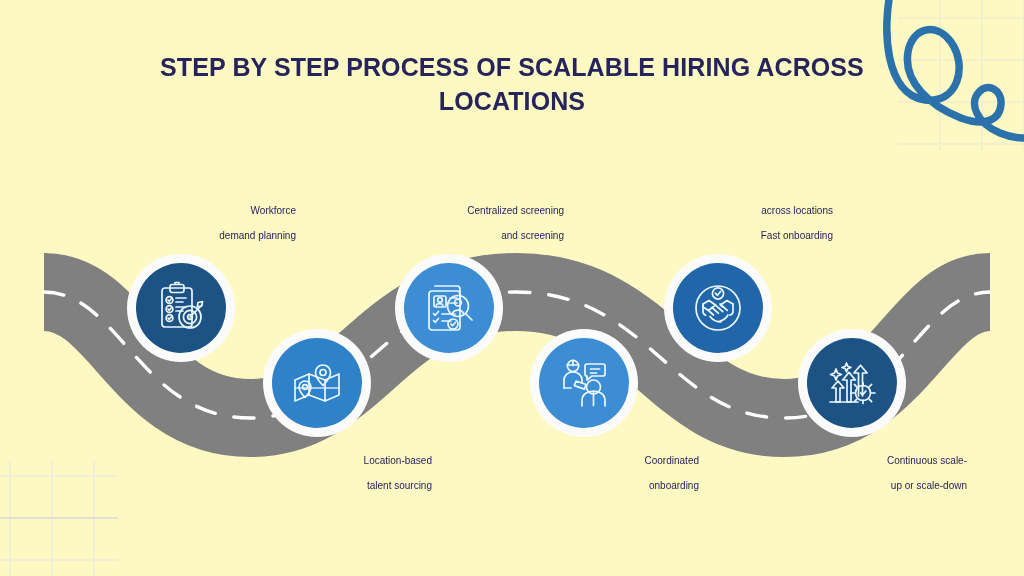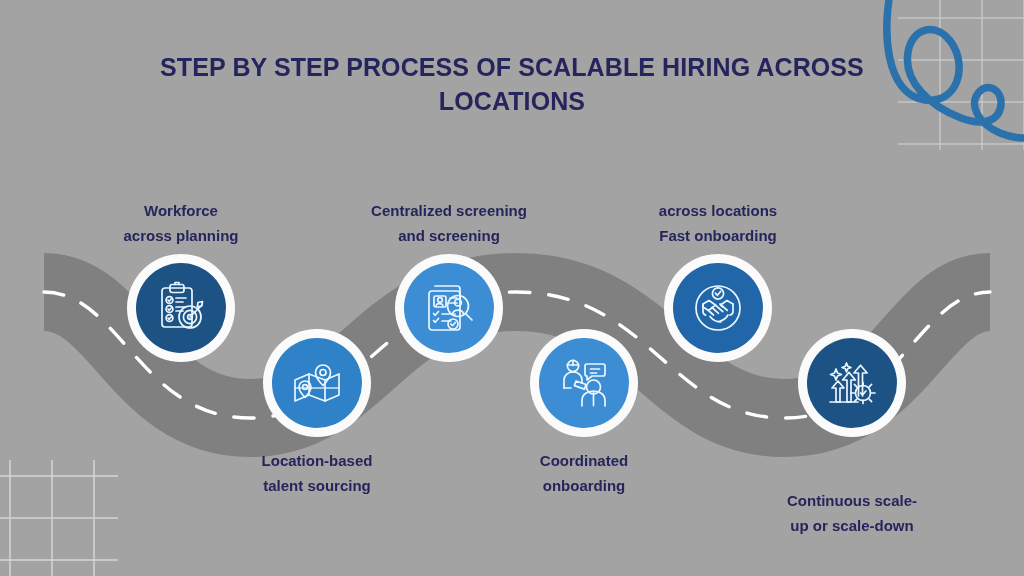--- a/index.html
+++ b/index.html
@@ -12,21 +12,21 @@
     overflow: hidden;
     background: #fbfbfb;
     font-family: "Liberation Sans", sans-serif;
     position: relative;
   }
   #stage {
     position: absolute;
     left: 0; top: 0;
     width: 1024px;
     height: 576px;
-    background: #a3a3a3;
+    background: #fef9c3;
   }
   .bg-layer {
     position: absolute;
     left: 0; top: 0;
     width: 1024px;
     height: 576px;
     pointer-events: none;
   }
   .title {
     position: absolute;
@@ -55,23 +55,23 @@
     display: flex;
     align-items: center;
     justify-content: center;
   }
   .node svg {
     display: block;
   }
   .label {
     position: absolute;
     width: 230px;
-    text-align: center;
-    font-size: 15px;
-    font-weight: bold;
+    text-align: right;
+    font-size: 10px;
+    font-weight: normal;
     line-height: 25px;
     color: #26245c;
   }
 </style>
 </head>
 <body>
 
 <div id="stage">
 
   <svg class="bg-layer" viewBox="0 0 1024 576">
@@ -134,21 +134,21 @@
               <circle cx="37" cy="37" r="6.6"></circle>
               <circle cx="37" cy="37" r="2.3"></circle>
         <path d="M37 37 L49 25"></path>
         <path d="M45 22.5 l4.6-1 -1 4.6 -4.3 .7z"></path>
       </g>
     </svg>
         </span>
       </div>
       <div class="label" style="left: 66px; top: 198px;">
         <div>Workforce</div>
-        <div>across planning</div>
+        <div>demand planning</div>
       </div>
       <div class="node" style="left: 272px; top: 338px; background: rgb(47, 130, 200);">
         <span>
     <svg width="56" height="56" viewBox="0 0 56 56">
       <g stroke="#eaf6ff" stroke-width="1.7" fill="none" stroke-linecap="round" stroke-linejoin="round">
         <path d="M6 25 L20 19 L36 25 L50 19 L50 40 L36 46 L20 40 L6 46 Z"></path>
         <path d="M20 19 v21 M36 25 v21"></path>
         <path d="M6 33 H50" opacity="0.85"></path>
         <path d="M34 10 a7.5 7.5 0 0 1 7.5 7.5 c0 5.5-7.5 13-7.5 13 s-7.5-7.5-7.5-13 A7.5 7.5 0 0 1 34 10 z"></path>
         <circle cx="34" cy="17.5" r="3"></circle>
@@ -242,19 +242,19 @@
         <path d="M12 14 l1.5 4 4 1.5 -4 1.5 -1.5 4 -1.5-4 -4-1.5 4-1.5 z"></path>
         <path d="M22.5 8 l1.2 3.3 3.3 1.2 -3.3 1.2 -1.2 3.3 -1.2-3.3 -3.3-1.2 3.3-1.2 z"></path>
         <circle cx="39" cy="38" r="7.5"></circle>
         <path d="M36.7 38l1.8 1.9 3.4-3.9"></path>
         <path d="M39 27.5v3.5 M39 45v3.5 M47.5 38h3.5 M27 38h3.5
                  M45.2 31.8l2.4-2.4 M30.4 46.6l2.4-2.4 M45.2 44.2l2.4 2.4 M30.4 29.4l2.4 2.4"></path>
       </g>
     </svg>
         </span>
       </div>
-      <div class="label" style="left: 737px; top: 448px; margin-top: 40px;">
+      <div class="label" style="left: 737px; top: 448px;">
         <div>Continuous scale-</div>
         <div>up or scale-down</div>
       </div>
     </div>
 
 </div>
 
 </body></html>

